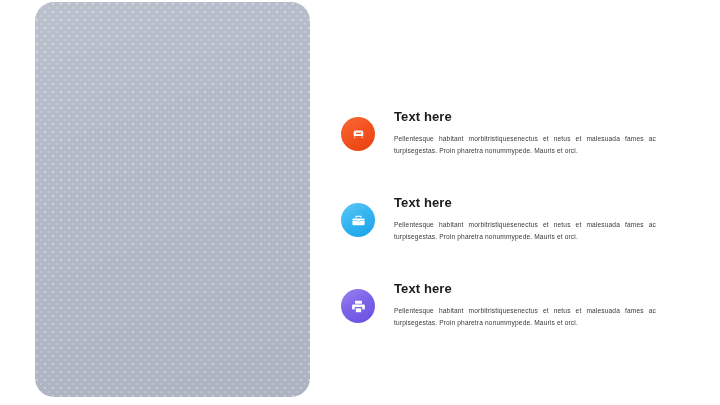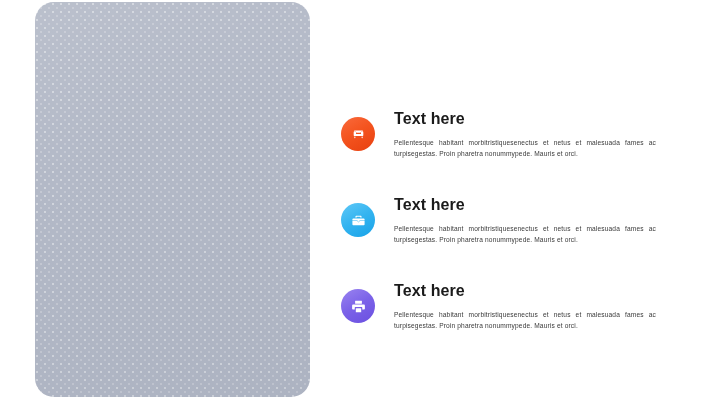--- a/index.html
+++ b/index.html
@@ -85,21 +85,21 @@
   }
   .icon-blue {
     background: linear-gradient(150deg, #5fc8f7 0%, #34b4f0 48%, #17a2e8 100%);
   }
   .icon-purple {
     background: linear-gradient(150deg, #9a84f0 0%, #7b62e8 48%, #6a4fe0 100%);
   }
 
   .feature-title {
     margin: 0 0 9px 0;
-    font-size: 16px;
+    font-size: 13px;
     font-weight: bold;
     color: #1b1b1b;
     letter-spacing: 0.1px;
     line-height: 1.1;
   }
 
   .feature-body {
     margin: 0;
     font-size: 6.6px;
     line-height: 1.72;

